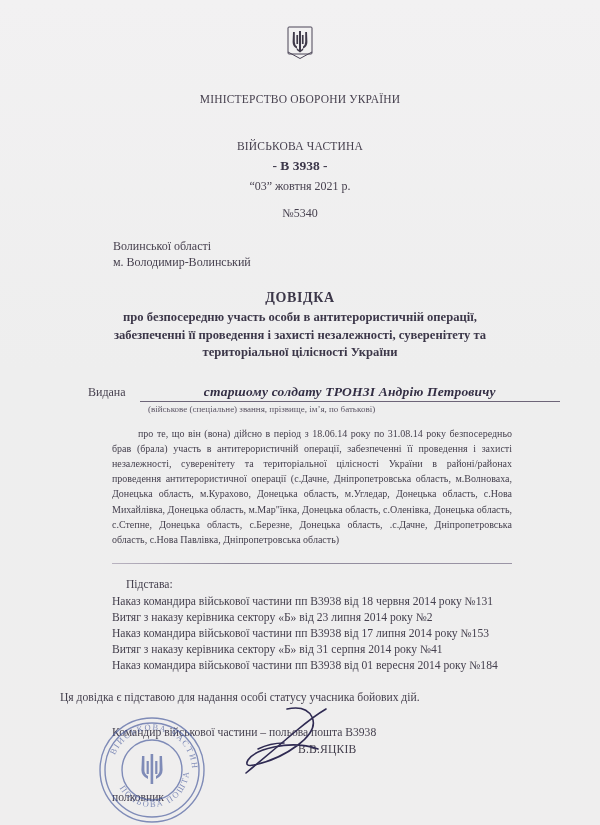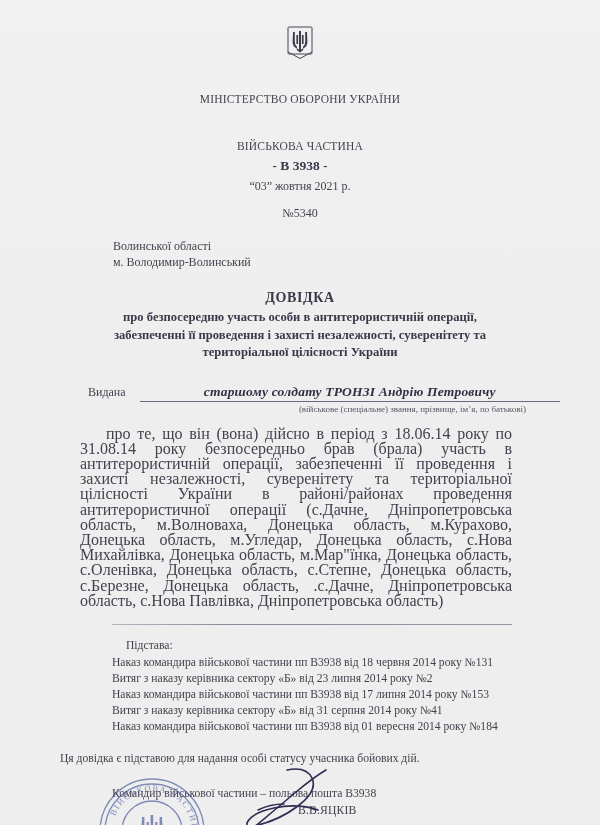--- a/index.html
+++ b/index.html
@@ -109,33 +109,33 @@
   }
   .issued-value {
     font-size: 13.5px;
     font-weight: bold;
     font-style: italic;
     font-family: "Liberation Serif", "DejaVu Serif", serif;
     color: #332e44;
     letter-spacing: 0.2px;
   }
   .issued-hint {
-    text-align: right;
+    text-align: left;
     font-size: 9px;
     margin-top: 2px;
     padding-left: 148px;
     padding-right: 74px;
     color: #5a5363;
   }
 
   
   .body-text {
     margin-top: 12px;
-    padding: 0 88px 0 80px;
-    font-size: 16px;
+    padding: 0 88px 0 112px;
+    font-size: 10px;
     line-height: 15.2px;
     text-align: justify;
     color: #45404e;
   }
   .body-text p {
     margin: 0;
   }
   .body-text p.indent {
     text-indent: 26px;
   }

